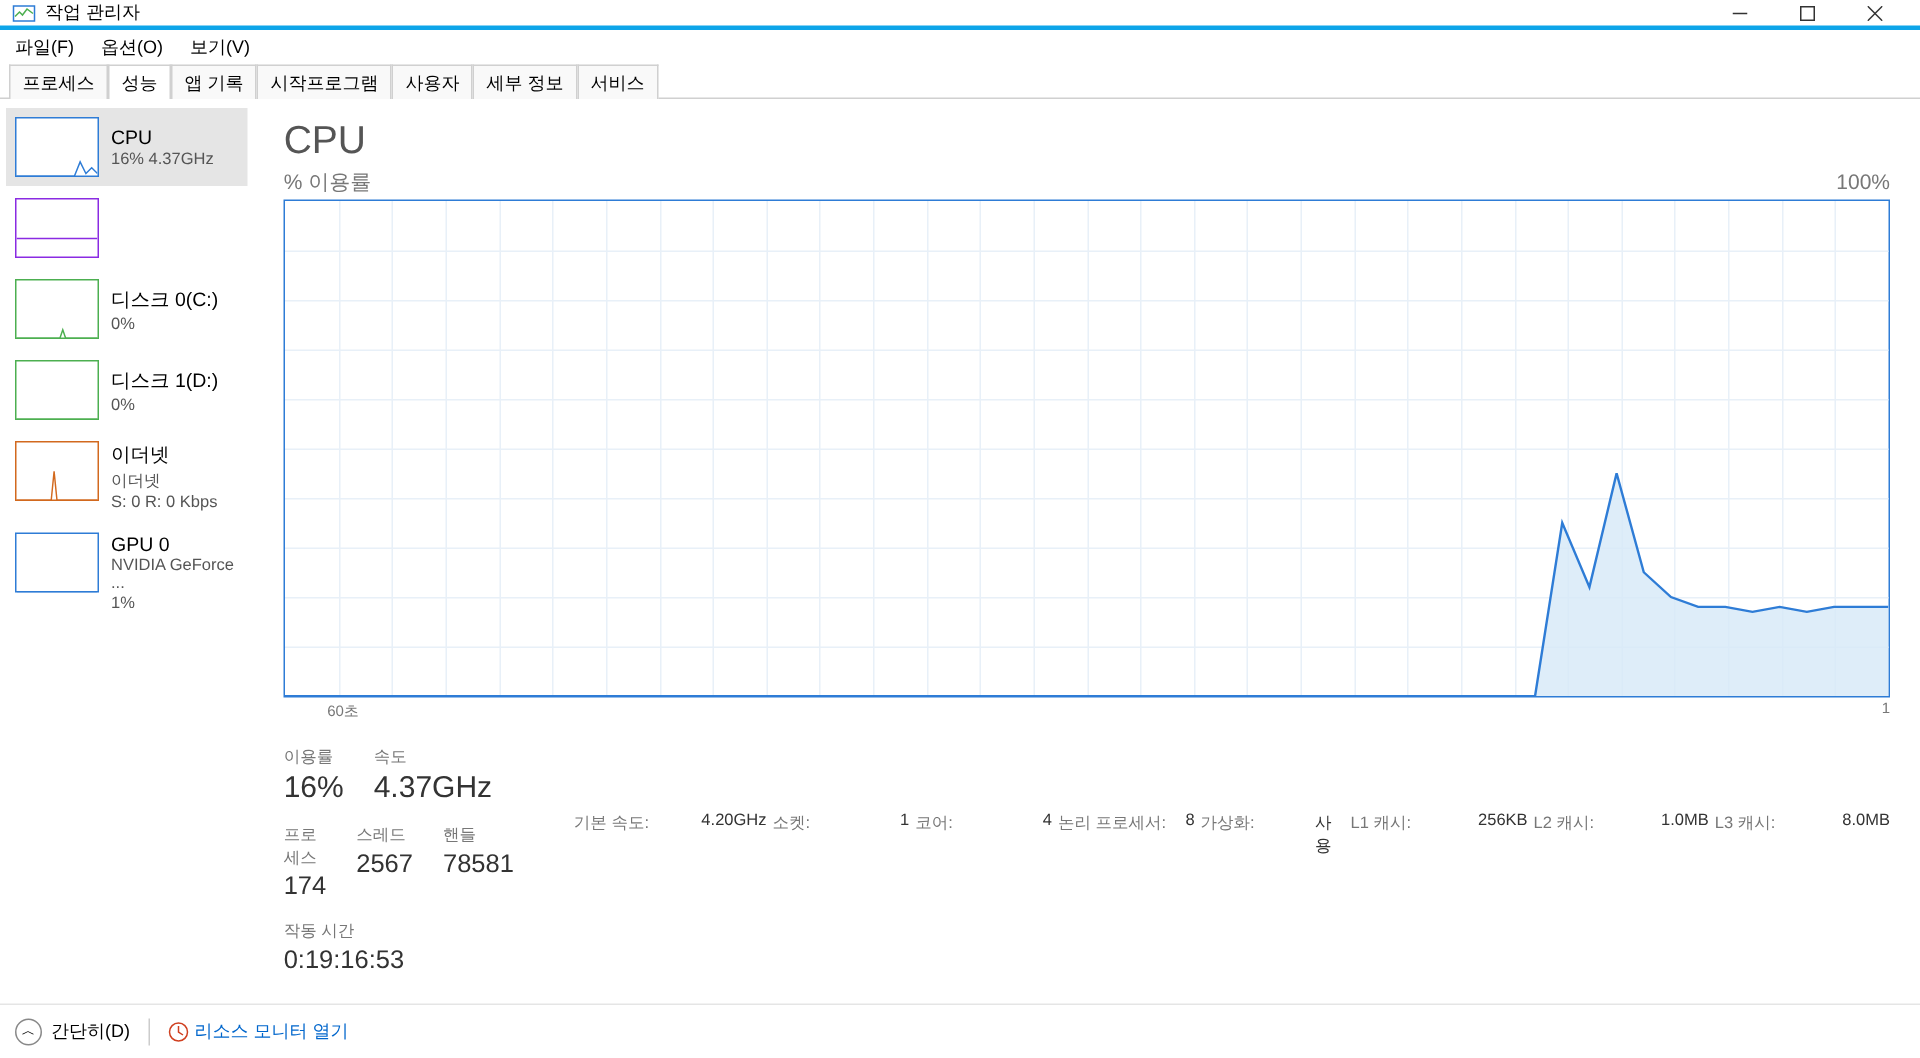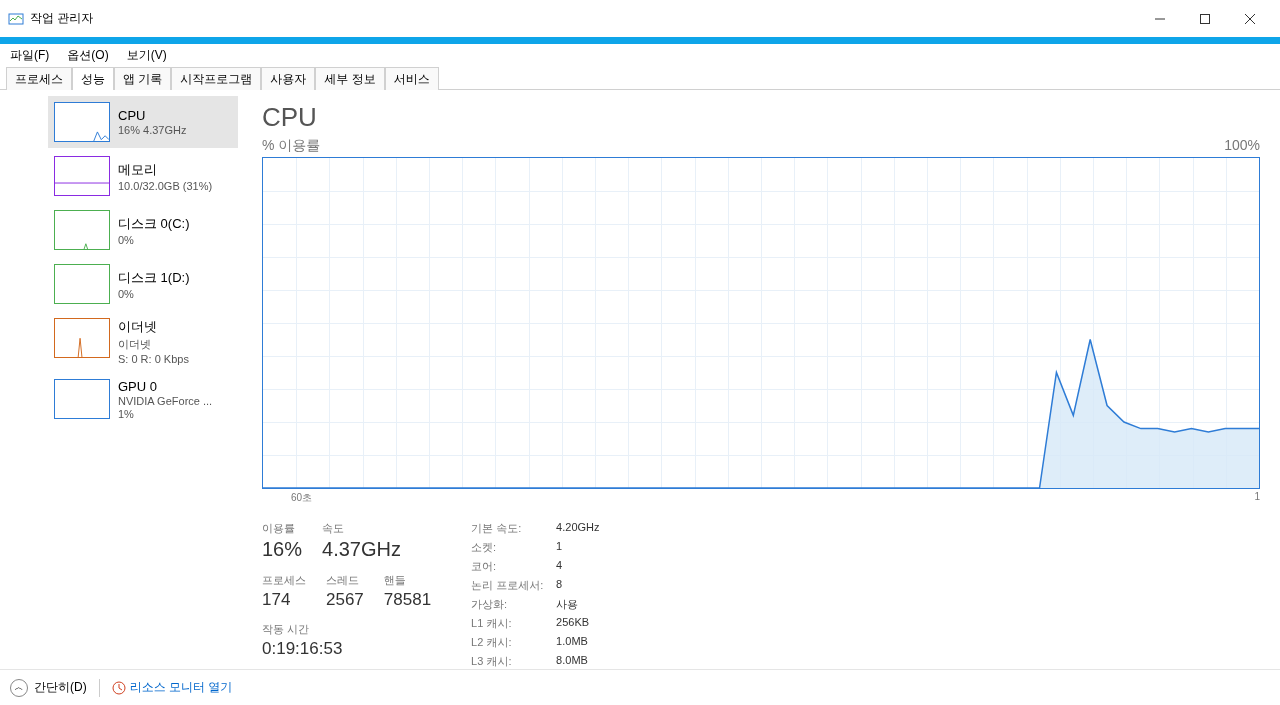--- a/index.html
+++ b/index.html
@@ -1,36 +1,36 @@
 <!DOCTYPE html>
 <html><head>
 <meta charset="utf-8">
 <style>
 * { margin:0; padding:0; box-sizing:border-box; font-family:"Malgun Gothic","Segoe UI",sans-serif; }
 body { background:#fff; width:1280px; height:705px; overflow:hidden; font-size:12px; color:#000; }
 
 
-.titlebar { height:44px; display:flex; align-items:center; padding:0 8px; border-bottom:7px solid #0ea5e9; }
+.titlebar { height:20px; display:flex; align-items:center; padding:0 8px; border-bottom:3px solid #0ea5e9; }
 .titlebar-icon { width:16px; height:16px; margin-right:6px; }
 .titlebar-title { flex:1; font-size:12px; }
 .win-controls { display:flex; }
 .win-btn { width:45px; height:30px; display:flex; align-items:center; justify-content:center; font-size:10px; color:#333; }
 
 
 .menubar { height:22px; display:flex; align-items:center; padding:0 6px; gap:10px; font-size:12px; }
 .menubar span { padding:2px 4px; }
 
 
 .tabbar { display:flex; border-bottom:1px solid #d0d0d0; padding-left:6px; height:24px; }
 .tab { padding:3px 8px 4px 8px; font-size:12px; border:1px solid transparent; border-bottom:none; position:relative; top:1px; background:#fff; }
 .tab.active { border-color:#d0d0d0; background:#fff; }
 .tab:not(.active) { border-color:#d0d0d0; background:#f9f9f9; }
 
 
-.body { display:flex; height:607px;padding-left:44px; }
+.body { display:flex; height:607px; }
 .sidebar { width:198px; padding:6px 4px; overflow-y:auto; }
 .side-item { display:flex; padding:6px 6px; margin-bottom:2px; border-radius:0; cursor:default; }
 .side-item.selected { background:#e5e5e5; }
 .side-thumb { width:56px; height:40px; border:1px solid; background:#fff; position:relative; margin-right:8px; flex-shrink:0; }
 .side-text { display:flex; flex-direction:column; justify-content:center; gap:1px; }
 .side-title { font-size:13px; }
 .side-sub { font-size:11px; color:#555; }
 
 
 .main { flex:1; padding:12px 20px 10px 20px; position:relative; }
@@ -47,21 +47,21 @@
 .x-labels { display:flex; justify-content:space-between; font-size:10px; color:#777; margin-top:2px;margin-left:29px; }
 
 
 .stats { display:flex; margin-top:16px; gap:40px; }
 .stats-left { display:flex; flex-direction:column; gap:12px; }
 .stat-row { display:flex; gap:20px; }
 .stat-block { display:flex; flex-direction:column; gap:2px; }
 .stat-label { font-size:11px; color:#777; }
 .stat-value-lg { font-size:20px; color:#333; }
 .stat-value-md { font-size:17px; color:#333; }
-.stats-right { display:flex; flex-direction:column; gap:4px; font-size:11px; }
+.stats-right { display:flex; flex-direction:row; gap:4px; font-size:11px;margin-top:44px; }
 .stats-right .row { display:flex; }
 .stats-right .k { width:85px; color:#777; }
 .stats-right .v { color:#333; }
 
 
 .footer { position:absolute; bottom:0; left:0; right:0; height:36px; border-top:1px solid #e5e5e5; display:flex; align-items:center; padding:0 10px; gap:12px; font-size:12px; }
 .footer .collapse { display:flex; align-items:center; gap:6px; }
 .footer .circle { width:18px; height:18px; border:1px solid #888; border-radius:50%; display:flex; align-items:center; justify-content:center; font-size:9px; }
 .footer .divider { width:1px; height:18px; background:#ccc; }
 .footer .link { color:#0066cc; display:flex; align-items:center; gap:4px; }
@@ -126,25 +126,20 @@
       <span class="side-title">CPU</span>
       <span class="side-sub">16% 4.37GHz</span>
 
     </div>
       </div>
       <div class="side-item">
         <div class="side-thumb" style="border-color:#8a2be2">
       <svg class="spark" viewBox="0 0 56 40" preserveAspectRatio="none">
             <path d="M0,27 L56,27" fill="none" stroke="#8a2be2" stroke-width="1"></path>
           </svg>
-    </div>
-    <div class="side-text">
-      <span class="side-title">메모리</span>
-      <span class="side-sub">10.0/32.0GB (31%)</span>
-
     </div>
       </div>
       <div class="side-item">
         <div class="side-thumb" style="border-color:#4caf50">
       <svg class="spark" viewBox="0 0 56 40" preserveAspectRatio="none">
             <path d="M0,40 L30,40 L32,34 L34,40 L56,40" fill="none" stroke="#4caf50" stroke-width="1"></path>
           </svg>
     </div>
     <div class="side-text">
       <span class="side-title">디스크 0(C:)</span>

